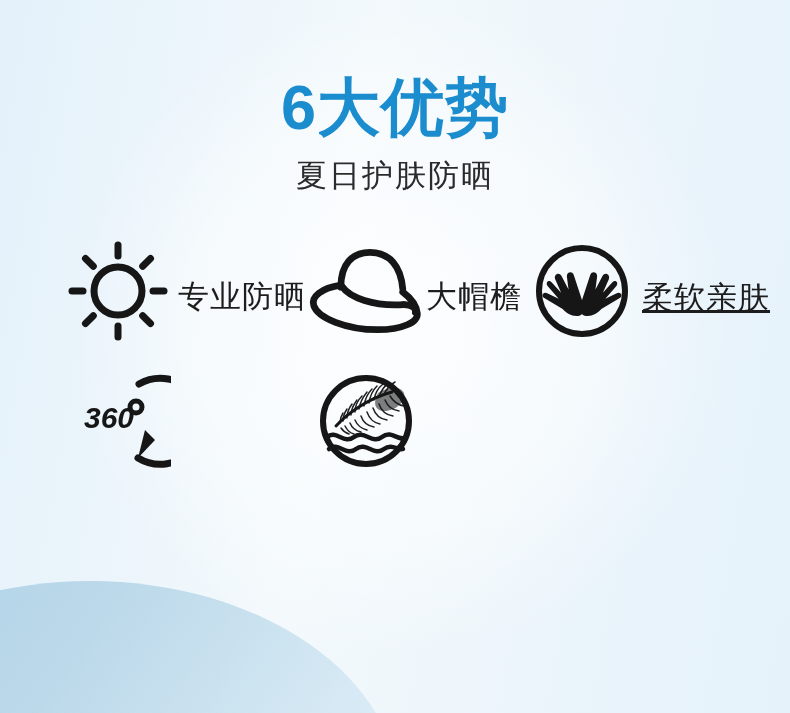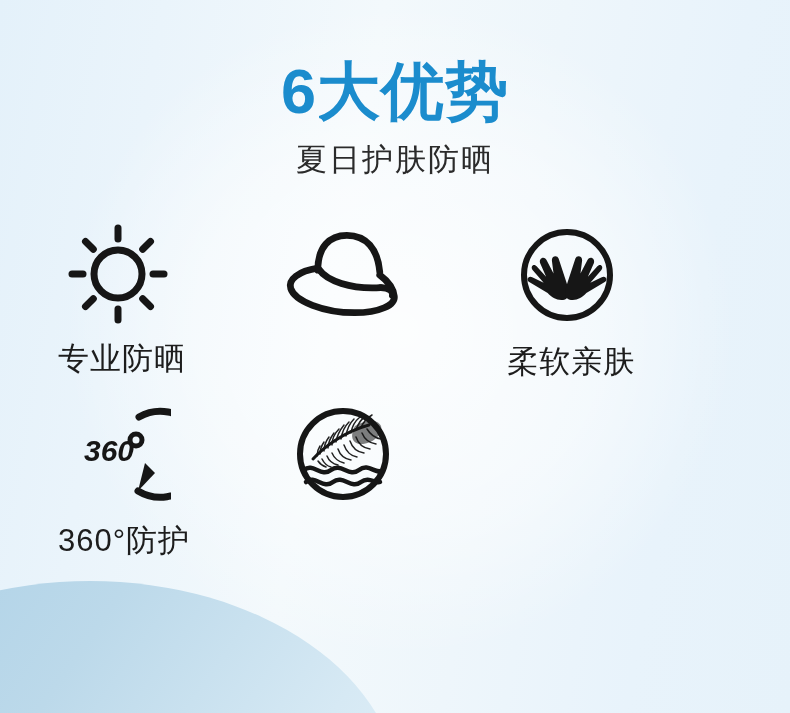--- a/index.html
+++ b/index.html
@@ -63,62 +63,63 @@
   .header {
     text-align: center;
     padding-top: 58px;
   }
   .title {
     font-size: 63px;
     font-weight: bold;
     color: #1b8ccd;
     letter-spacing: 1px;
     line-height: 1.06;
-    margin: 0;
+    margin: 16px;
   }
   .subtitle {
     font-size: 31px;
     color: #2b2b2b;
     letter-spacing: 2px;
     margin: 18px 0 0 0;
     line-height: 1.1;
   }
 
   
   .grid {
     margin-top: 42px;
     display: grid;
     grid-template-columns: repeat(3, 1fr);
     grid-template-rows: repeat(2, 1fr);
     row-gap: 18px;
     padding: 0 58px;
   }
   .cell {
     display: flex;
-    flex-direction: column;
+    flex-direction: row;
+    align-items: center;
     justify-content: flex-start;
   }
   .icon-box {
     width: 120px;
     height: 110px;
     display: flex;
     align-items: center;
     justify-content: center;
     font-style: italic;
   }
   .cell-label {
     margin-top: 12px;
     font-size: 31px;
     color: #1d1d1d;
     letter-spacing: 1px;
     white-space: nowrap;
     line-height: 1.15;
   }
   .row2 .icon-box { height: 112px; }
-  .row2 .cell-label { margin-top: 13px; }
+  .row2 .cell-label { margin-top: 13px; text-decoration: underline; }
 
   svg { display: block; }
 </style>
 </head>
 <body>
 
 <div id="page">
 
   <div class="sheen"></div>
   <div class="wave-bl2"></div>
@@ -163,20 +164,21 @@
                      C16 45, 5 54, 8 63
                      C12 76, 42 88, 74 88
                      C100 88, 116 80, 115 71
                      C114 62, 108 55, 100 49"></path>
 
             <path d="M37 43 C45 55, 70 64, 101 62"></path>
 
             <path d="M101 62 C110 62, 114 66, 113 70"></path>
           </svg>
         </div>
+        <div class="cell-label">大帽檐</div>
       </div>
 
       <div class="cell row2">
         <div class="icon-box">
           <svg width="100" height="100" viewBox="0 0 100 100">
             <circle cx="50" cy="50" r="43" fill="none" stroke="#161616" stroke-width="6"></circle>
 
             <g fill="#161616" transform="translate(50 52) rotate(-16) translate(-50 -52)">
               <path d="M47 32
                        C47 28, 41 27, 40 32
@@ -216,21 +218,20 @@
             <path d="M74 16
                      A43 43 0 1 1 73 90" fill="none" stroke="#161616" stroke-width="7" stroke-linecap="round"></path>
 
             <path d="M73 90 L80 62 L90 72 Z" fill="#161616"></path>
 
             <text x="44" y="60" text-anchor="middle" font-family="'Liberation Sans', sans-serif" font-size="30" font-weight="bold" fill="#161616">360</text>
 
             <circle cx="71" cy="39" r="6" fill="none" stroke="#161616" stroke-width="5"></circle>
           </svg>
         </div>
-        <div class="cell-label">360°防护</div>
       </div>
 
       <div class="cell row2">
         <div class="icon-box">
           <svg width="100" height="100" viewBox="0 0 100 100">
             <circle cx="50" cy="50" r="43" fill="none" stroke="#161616" stroke-width="6"></circle>
 
             <path d="M20 55 C30 44, 50 28, 76 21" fill="none" stroke="#161616" stroke-width="3" stroke-linecap="round"></path>
 
             <g stroke="#161616" stroke-width="1.5" stroke-linecap="round" fill="none" opacity="0.95">

